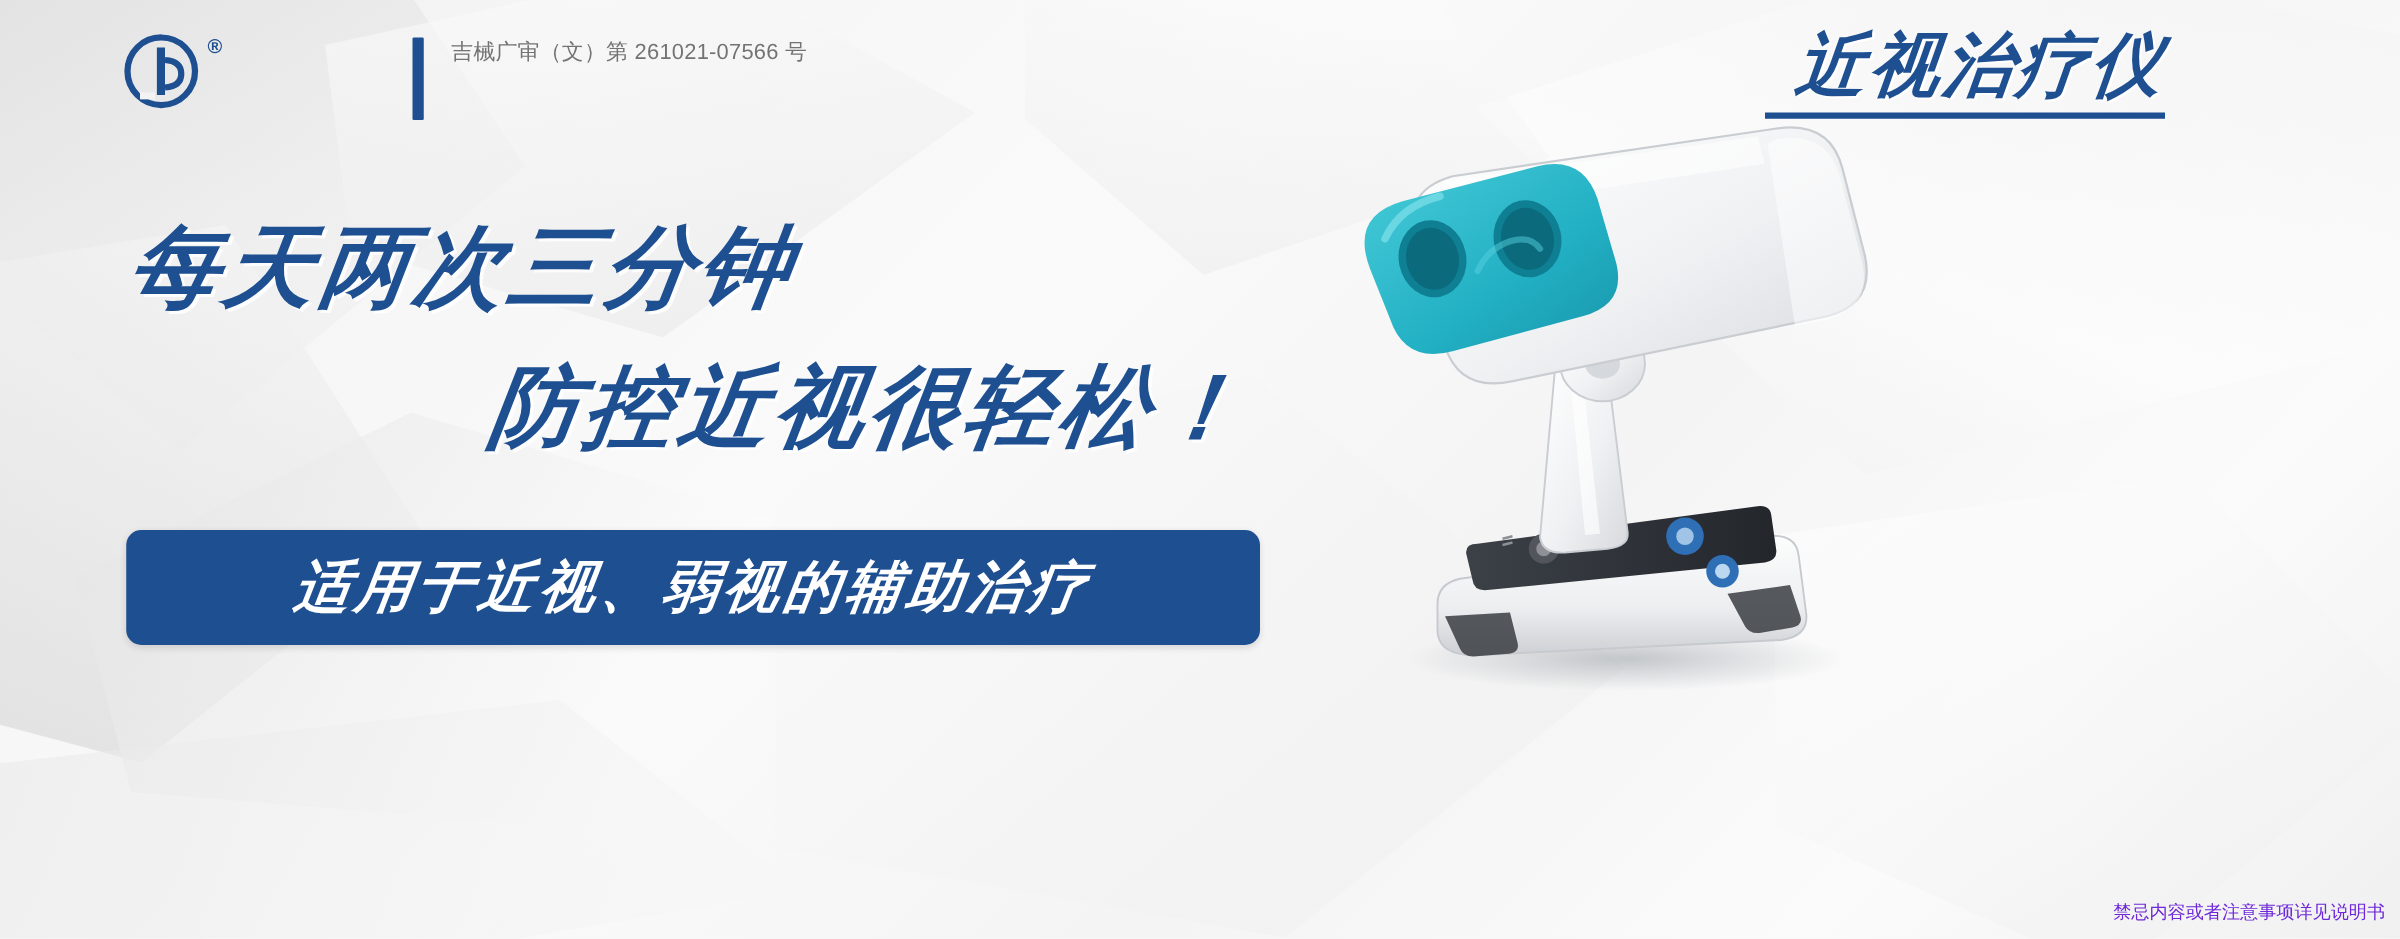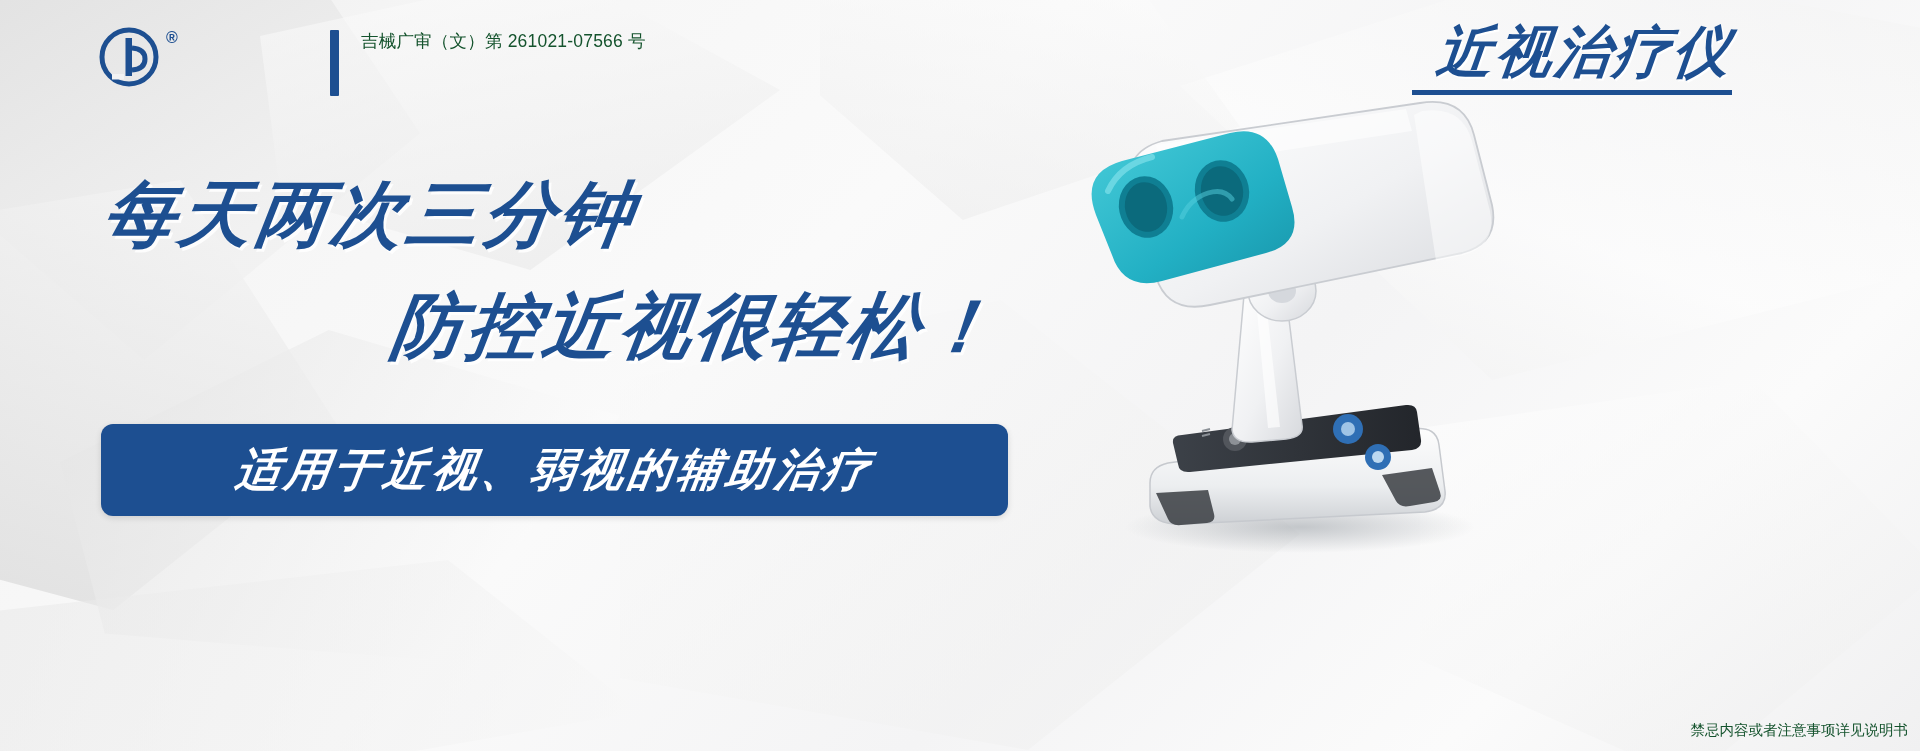--- a/index.html
+++ b/index.html
@@ -118,21 +118,21 @@
   .divider-bar {
     position: absolute;
     left: 330px; top: 30px;
     width: 9px; height: 66px;
     background: #1d4f91;
     border-radius: 1px;
   }
   .reg-text {
     position: absolute;
     left: 361px; top: 30px;
-    color: #14532d;
+    color: #737373;
     font-size: 17.5px;
     line-height: 22.6px;
     white-space: nowrap;
   }
   .reg-text div { letter-spacing: .2px; }
 
   
   .prod-title {
     position: absolute;
     right: 188px; top: 24px;
@@ -196,21 +196,21 @@
   }
 
   
   .device { position: absolute; left: 1030px; top: 95px; width: 560px; height: 470px; }
 
   
   .disclaimer {
     position: absolute;
     right: 12px; bottom: 10px;
     text-align: right;
-    color: #14532d;
+    color: #6d28d9;
     font-size: 14.5px;
     line-height: 21px;
   }
 </style>
 </head>
 <body>
 
 <div id="banner">
 
   <div class="bg-base"></div>

